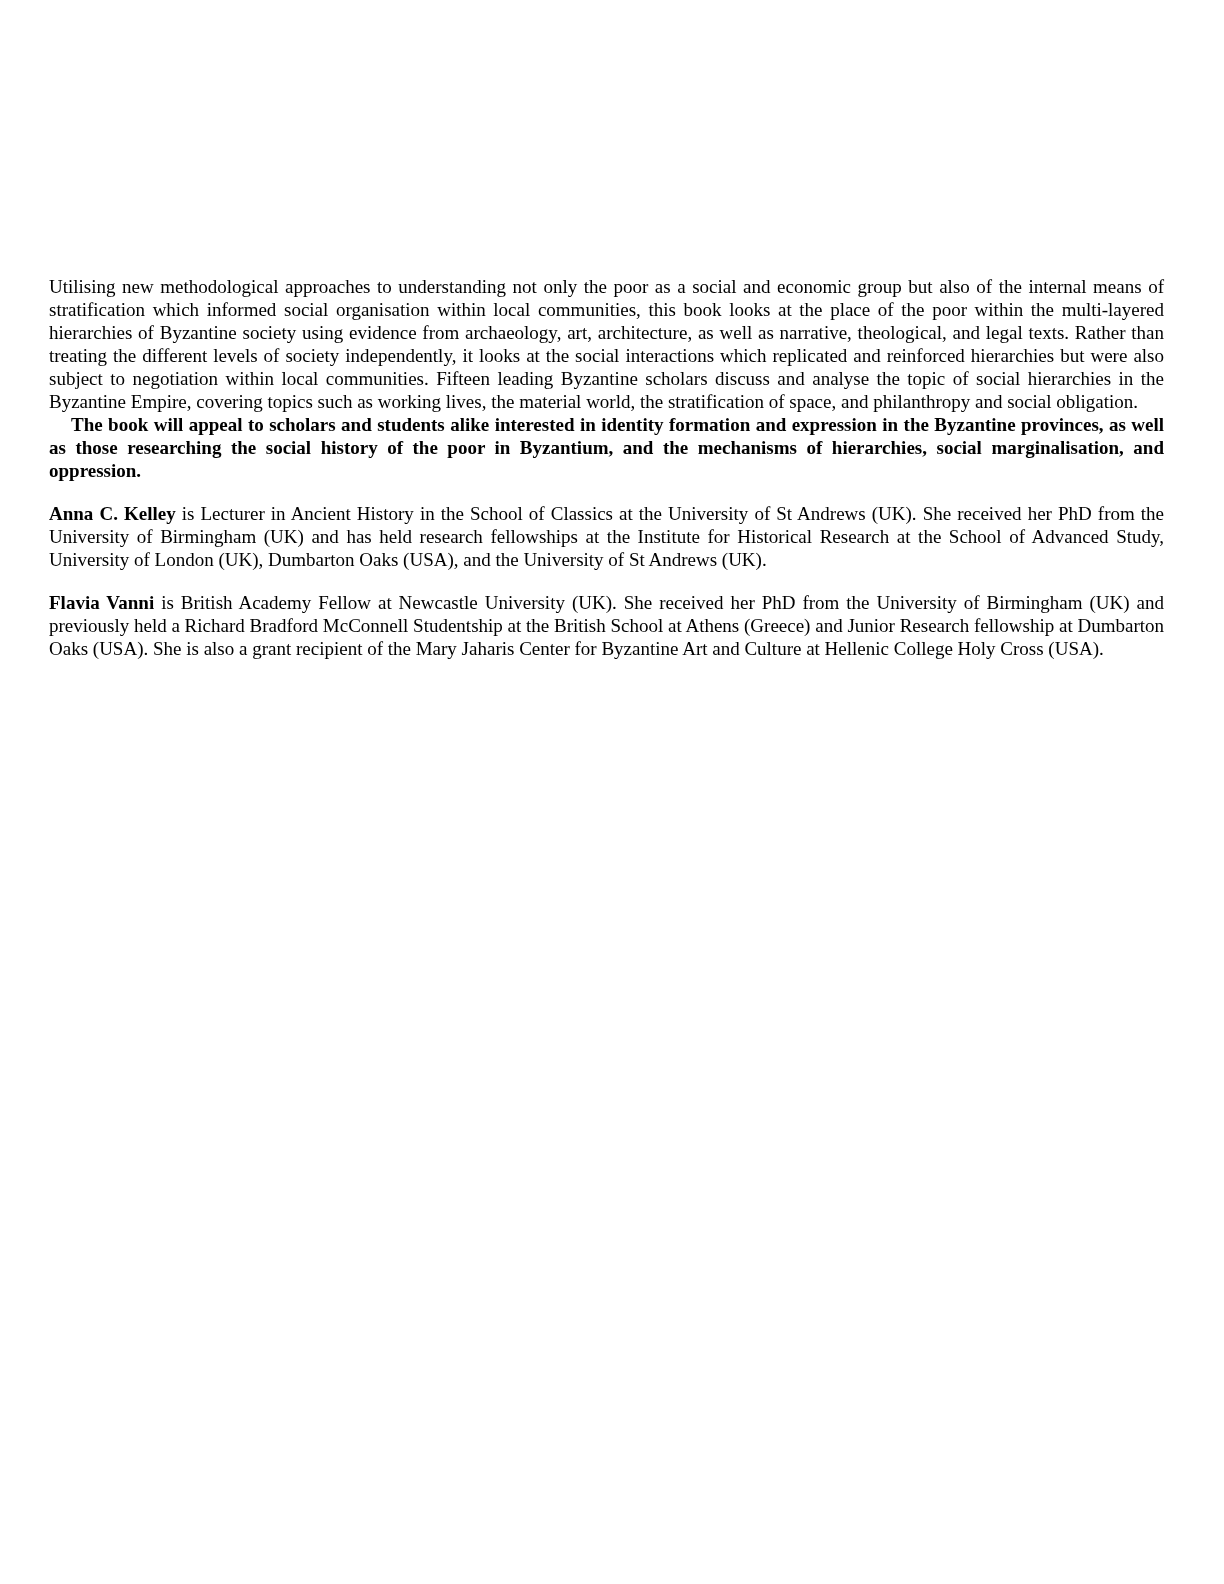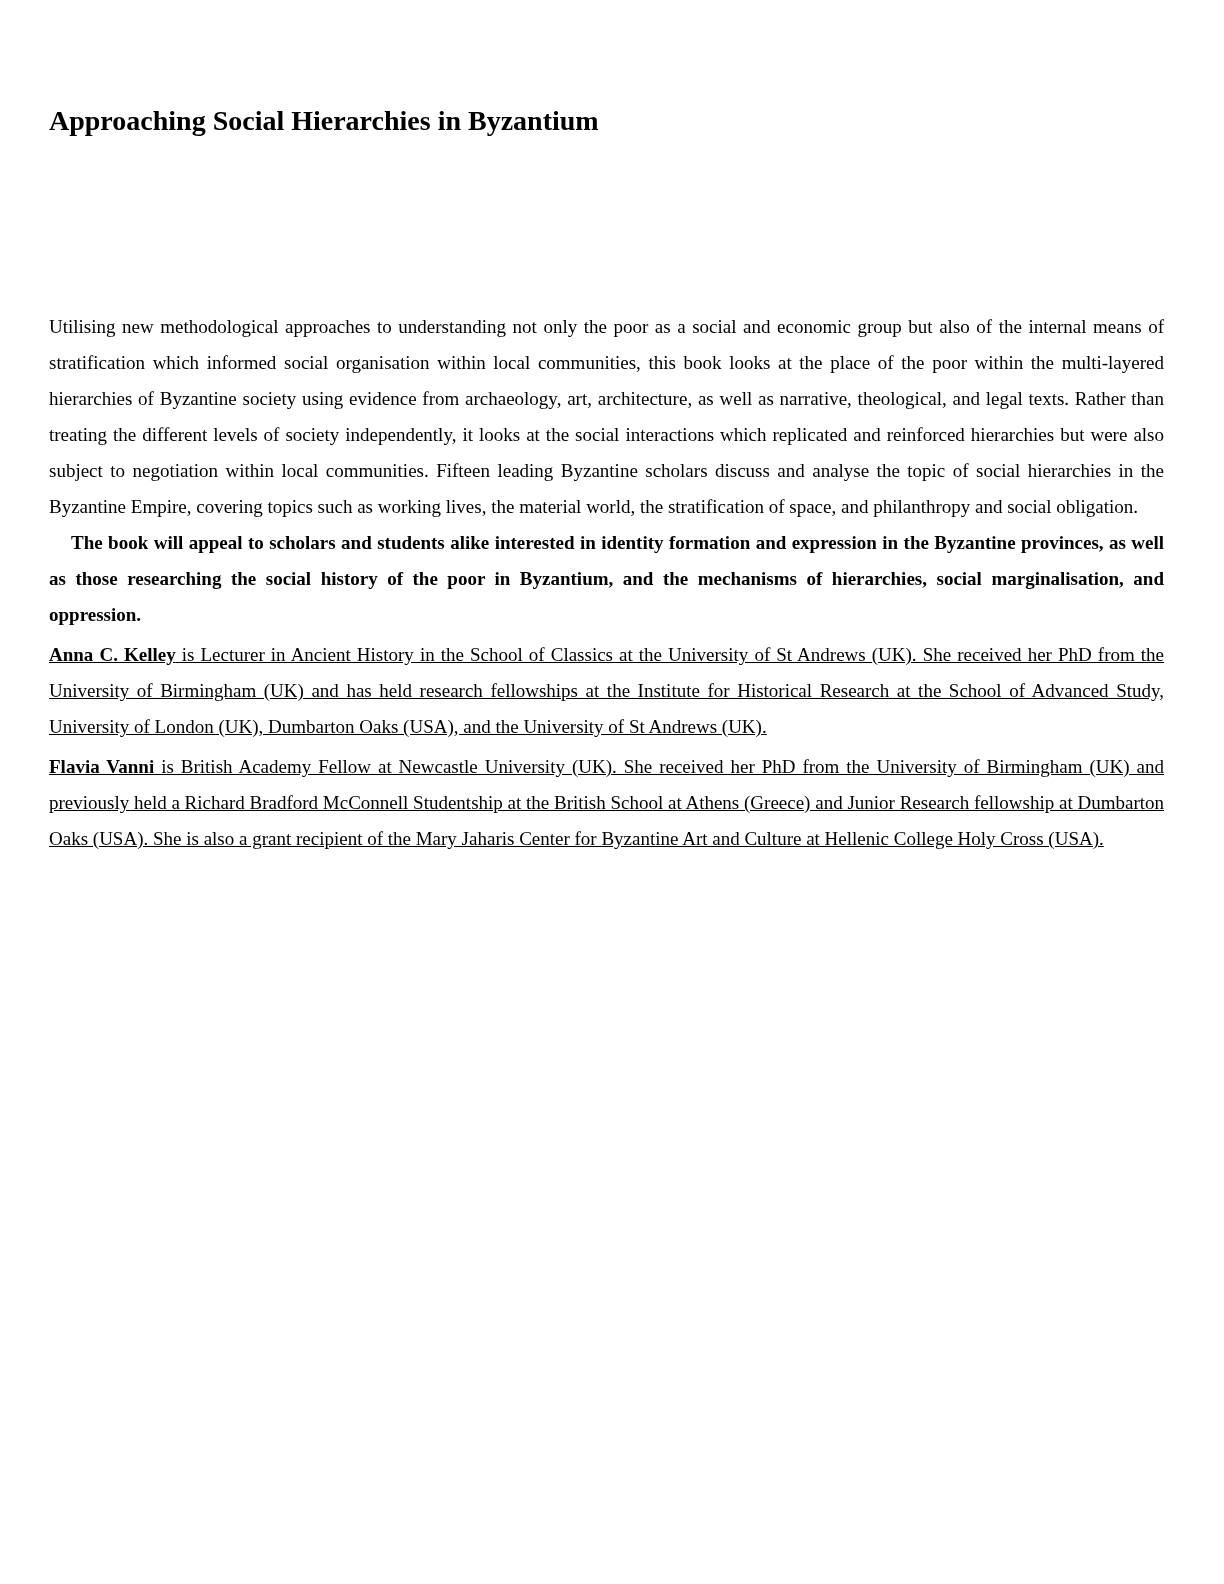--- a/index.html
+++ b/index.html
@@ -28,42 +28,40 @@
       line-height: 34px;
       font-weight: 700;
       color: #000000;
     }
     .description {
       margin-top: 171px;
     }
     .para {
       margin: 0;
       font-size: 19px;
-      line-height: 36px;
+      line-height: 23px;
       text-align: justify;
       color: #000000;
     }
     .para.indented {
       text-indent: 22px;
       font-weight: bold;
     }
     .para.author {
-      margin-top: 4px;
-      text-decoration: underline;
+      margin-top: 20px;
     }
     .para.author strong {
       font-weight: 700;
     }
   </style>
 </head>
 <body>
 
 <div class="page">
 
-  <h1 class="doc-title">Approaching Social Hierarchies in Byzantium</h1>
 
   <div class="description">
     <p class="para">Utilising new methodological approaches to understanding not only the poor as a social and economic group but also of the internal means of stratification which informed social organisation within local communities, this book looks at the place of the poor within the multi-layered hierarchies of Byzantine society using evidence from archaeology, art, architecture, as well as narrative, theological, and legal texts. Rather than treating the different levels of society independently, it looks at the social interactions which replicated and reinforced hierarchies but were also subject to negotiation within local communities. Fifteen leading Byzantine scholars discuss and analyse the topic of social hierarchies in the Byzantine Empire, covering topics such as working lives, the material world, the stratification of space, and philanthropy and social obligation.</p>
     <p class="para indented">The book will appeal to scholars and students alike interested in identity formation and expression in the Byzantine provinces, as well as those researching the social history of the poor in Byzantium, and the mechanisms of hierarchies, social marginalisation, and oppression.</p>
   </div>
 
   <p class="para author"><strong>Anna C. Kelley</strong><span> is Lecturer in Ancient History in the School of Classics at the University of St Andrews (UK). She received her PhD from the University of Birmingham (UK) and has held research fellowships at the Institute for Historical Research at the School of Advanced Study, University of London (UK), Dumbarton Oaks (USA), and the University of St Andrews (UK).</span></p>
 
   <p class="para author"><strong>Flavia Vanni</strong><span> is British Academy Fellow at Newcastle University (UK). She received her PhD from the University of Birmingham (UK) and previously held a Richard Bradford McConnell Studentship at the British School at Athens (Greece) and Junior Research fellowship at Dumbarton Oaks (USA). She is also a grant recipient of the Mary Jaharis Center for Byzantine Art and Culture at Hellenic College Holy Cross (USA).</span></p>
 

